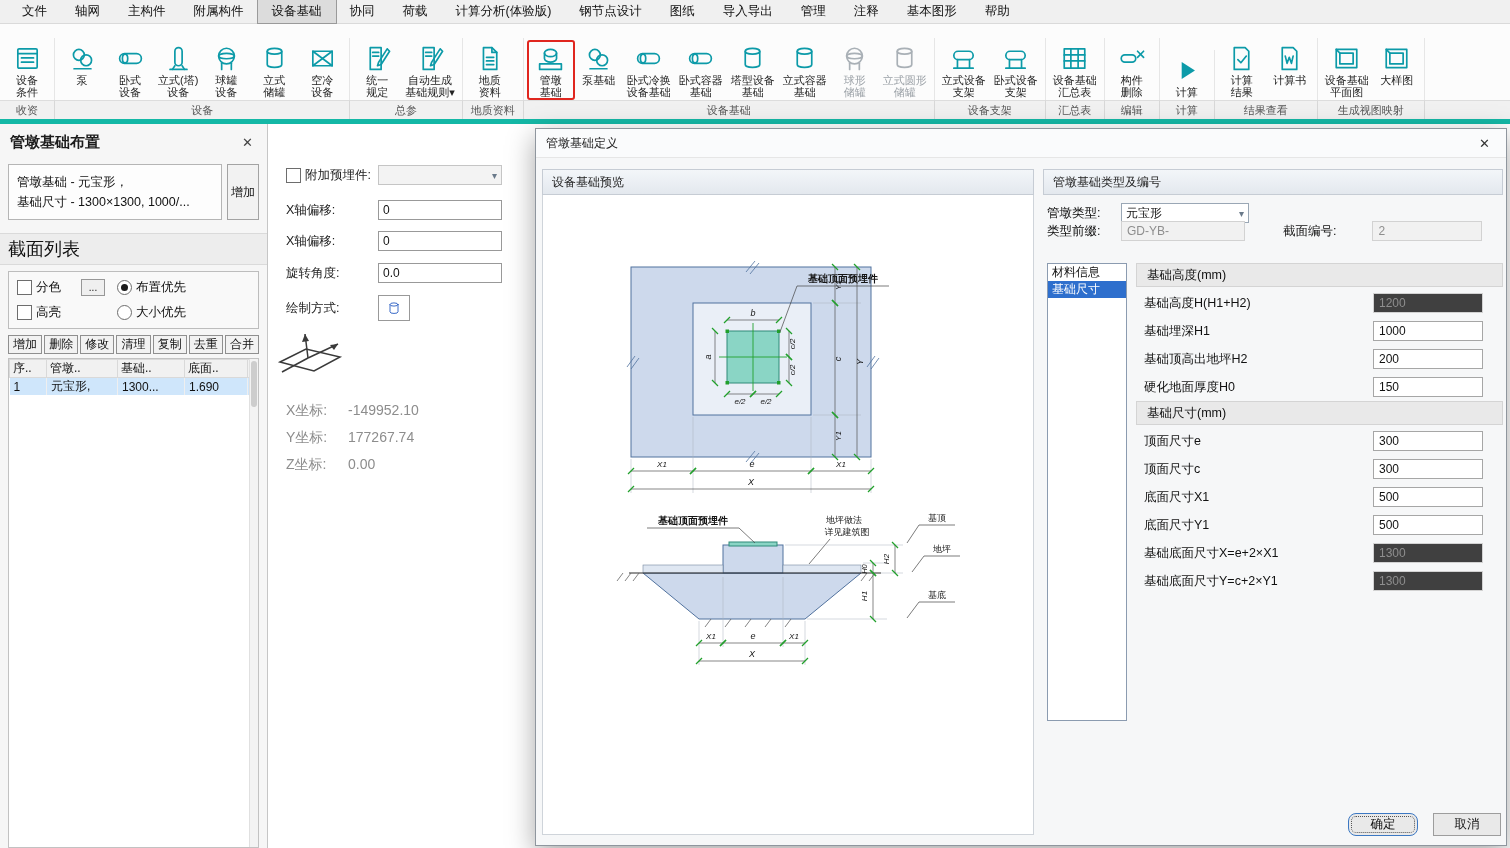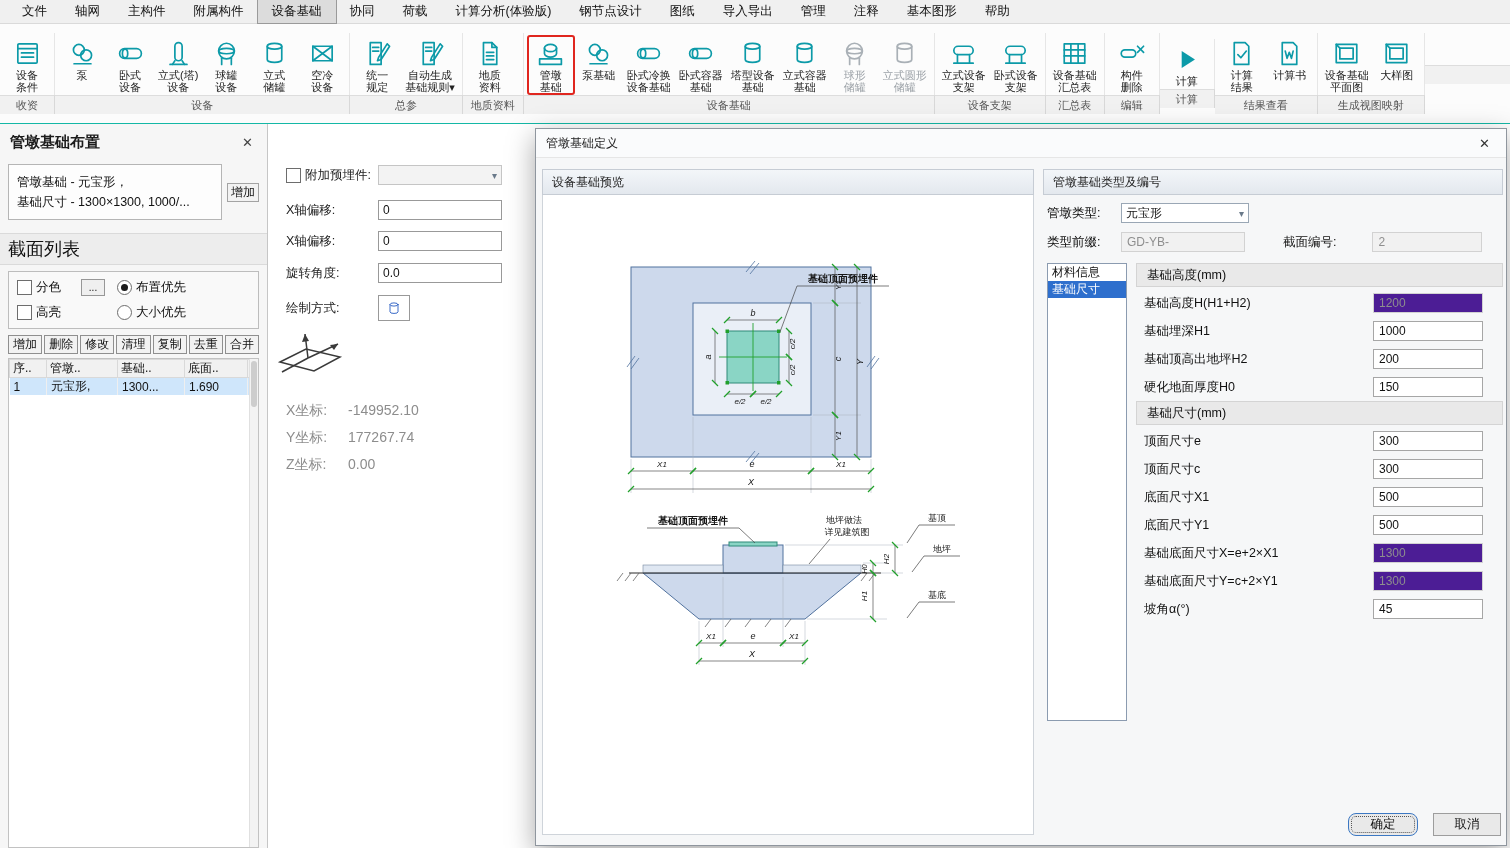--- a/index.html
+++ b/index.html
@@ -5,21 +5,21 @@
   html,body{margin:0;padding:0;}
   body{width:1510px;height:848px;position:relative;overflow:hidden;background:#fff;
        font-family:"Liberation Sans","DejaVu Sans",sans-serif;font-size:12px;color:#111;}
   
   #menu-bar{position:absolute;left:0;top:0;width:100%;height:24px;background:#f0f0f0;
             border-bottom:1px solid #dadada;display:flex;align-items:center;padding-left:8px;box-sizing:border-box;}
   .menu-item{padding:3px 14px;font-size:12.5px;color:#111;white-space:nowrap;cursor:default;}
   .menu-item.active{background:#dcdcdc;outline:1px solid #9a9a9a;}
   
   #ribbon{position:absolute;left:0;top:24px;width:100%;height:100px;background:#fcfcfc;
-          display:flex;align-items:center;border-bottom:1px solid #14b8a6;box-sizing:border-box;}
+          display:flex;align-items:flex-end;border-bottom:5px solid #14b8a6;box-sizing:border-box;}
   .rgroup{display:flex;flex-direction:column;}
   .rfill{flex:1;}
   .rbtns{flex:1;display:flex;align-items:stretch;padding:2px 3px 0;border-right:1px solid #e6e6e6;}
   .rfill .rbtns{border-right:none;}
   .rlabel{height:19px;background:#f1f1f1;border-top:1px solid #ddd;border-right:1px solid #d8d8d8;
           font-size:11px;color:#555;display:flex;align-items:center;justify-content:center;
           padding:0 8px;white-space:nowrap;box-sizing:border-box;}
   .rfill .rlabel{border-right:none;}
   .rbtn{min-width:48px;padding:2px 2px 0;display:flex;flex-direction:column;align-items:center;
         gap:1px;border:2px solid transparent;border-radius:3px;box-sizing:border-box;cursor:default;}
@@ -27,21 +27,21 @@
   .rbtn .rtext{font-size:11px;line-height:12px;text-align:center;color:#222;white-space:pre-line;}
   .rbtn.hl{border-color:#e0261f;}
   .rbtn.disabled .ric{color:#a9b0b6;}
   .rbtn.disabled .rtext{color:#9aa0a6;}
   svg .sym{stroke:currentColor;fill:none;stroke-width:1.4;stroke-linejoin:round;stroke-linecap:round;}
   
   #left-panel{position:absolute;left:0;top:124px;bottom:0;width:268px;background:#f6f6f6;
               border-right:1px solid #c6c6c6;box-sizing:border-box;display:flex;flex-direction:column;}
   .panel-title{height:36px;display:flex;align-items:center;padding:0 10px;font-size:15px;font-weight:bold;color:#1c1c1c;flex:none;}
   .pclose{margin-left:auto;font-size:13px;font-weight:normal;color:#444;cursor:default;padding:2px 4px;}
-  .summary-row{display:flex;margin:4px 8px 0;gap:5px;flex:none;align-items:center;}
+  .summary-row{display:flex;margin:4px 8px 0;gap:5px;flex:none;}
   .summary-box{flex:1;border:1px solid #b5b5b5;background:#fdfdfd;padding:7px 8px;font-size:12.5px;line-height:20px;color:#111;}
   .add-btn{width:30px;border:1px solid #a3a3a3;background:#f2f2f2;font-size:12px;display:flex;
            align-items:center;justify-content:center;cursor:default;}
   .section-bar{margin-top:13px;background:#ededed;border-top:1px solid #dadada;border-bottom:1px solid #dadada;
                padding:3px 8px;font-size:18px;color:#111;flex:none;}
   .opts{margin:6px 8px;border:1px solid #bdbdbd;background:#f9f9f9;padding:7px 8px;display:grid;
         grid-template-columns:64px 36px 1fr;row-gap:8px;align-items:center;flex:none;}
   .opt{display:flex;align-items:center;font-size:12.5px;white-space:nowrap;}
   .cbx{width:13px;height:13px;border:1px solid #6d6d6d;background:#fff;display:inline-block;flex:none;margin-right:4px;}
   .rdo{width:13px;height:13px;border:1px solid #6d6d6d;border-radius:50%;background:#fff;display:inline-block;
@@ -95,21 +95,21 @@
             border:1px solid #8b9bb0;box-sizing:border-box;font-size:12px;overflow:hidden;}
   .dlist-item{height:17px;line-height:17px;padding:0 4px;white-space:nowrap;}
   .dlist-item.sel{background:#2e6fcd;color:#fff;}
   #dlg-params{position:absolute;left:600px;top:134px;width:367px;}
   .phead{height:24px;background:#e9e9e9;border:1px solid #d4d4d4;display:flex;align-items:center;
          padding:0 10px;font-size:12.5px;color:#111;box-sizing:border-box;margin-bottom:2px;}
   .prow{height:28px;display:flex;align-items:center;position:relative;padding-left:8px;font-size:12.5px;color:#111;}
   .plabel{white-space:nowrap;}
   .pinput{position:absolute;right:20px;width:110px;height:20px;border:1px solid #a6a6a6;background:#fff;
           padding:0 5px;font-size:12px;box-sizing:border-box;font-family:inherit;color:#111;}
-  .pinput.ro{background:#4c1d95;color:#8e8e8e;border-color:#d2d2d2;}
+  .pinput.ro{background:#404040;color:#8e8e8e;border-color:#d2d2d2;}
   .dlg-btn{position:absolute;width:70px;height:23px;background:#e9e9e9;border:1px solid #9d9d9d;
            font-size:12.5px;display:flex;align-items:center;justify-content:center;box-sizing:border-box;}
   #ok-btn{left:812px;top:684px;border-color:#3c78c3;outline:1px dotted #555;outline-offset:-4px;border-radius:8px;}
   #cancel-btn{left:897px;top:684px;width:68px;}
   
   .psvg{display:block;}
   .psvg .f1{fill:#cdd9ec;stroke:#51729e;stroke-width:1;}
   .psvg .f2{fill:#eaeff7;stroke:#51729e;stroke-width:1;}
   .psvg .f3{fill:#8ad5c5;stroke:#2e8a78;stroke-width:1;}
   .psvg .pave{fill:#dfe7f2;stroke:#76879e;stroke-width:.6;}
@@ -766,21 +766,21 @@
 
     <div id="type-header" class="hdrbar">管墩基础类型及编号</div>
 
     <div class="drow" style="left:511px;top:74px">
       <span class="dlbl">管墩类型:</span>
       <span class="combo" style="width:128px">
         <span class="cval">元宝形</span>
         <span class="caret">▾</span>
       </span>
     </div>
-    <div class="drow" style="left:511px;top:103px">
+    <div class="drow" style="left:511px;top:92px">
       <span class="dlbl">类型前缀:</span>
       <span class="field ro" style="width:124px">GD-YB-</span>
       <span style="margin-left:38px">截面编号:</span>
       <span class="field ro" style="width:110px;margin-left:36px">2</span>
     </div>
 
     <div id="dlg-list">
         <div class="dlist-item">材料信息</div>
         <div class="dlist-item sel">基础尺寸</div>
       </div>
@@ -824,24 +824,20 @@
             <input class="pinput" value="500" style="">
           </div>
           <div class="prow">
             <div class="plabel">基础底面尺寸X=e+2×X1</div>
             <input class="pinput ro" readonly="" value="1300" style="">
           </div>
           <div class="prow">
             <div class="plabel">基础底面尺寸Y=c+2×Y1</div>
             <input class="pinput ro" readonly="" value="1300" style="">
           </div>
-          <div class="prow">
-            <div class="plabel">坡角α(°)</div>
-            <input class="pinput" value="45" style="">
-          </div>
         </div>
     </div>
 
     <div class="dlg-btn" id="ok-btn">确定</div>
     <div class="dlg-btn" id="cancel-btn">取消</div>
   </div>
 
 </div>
 
 </body></html>

